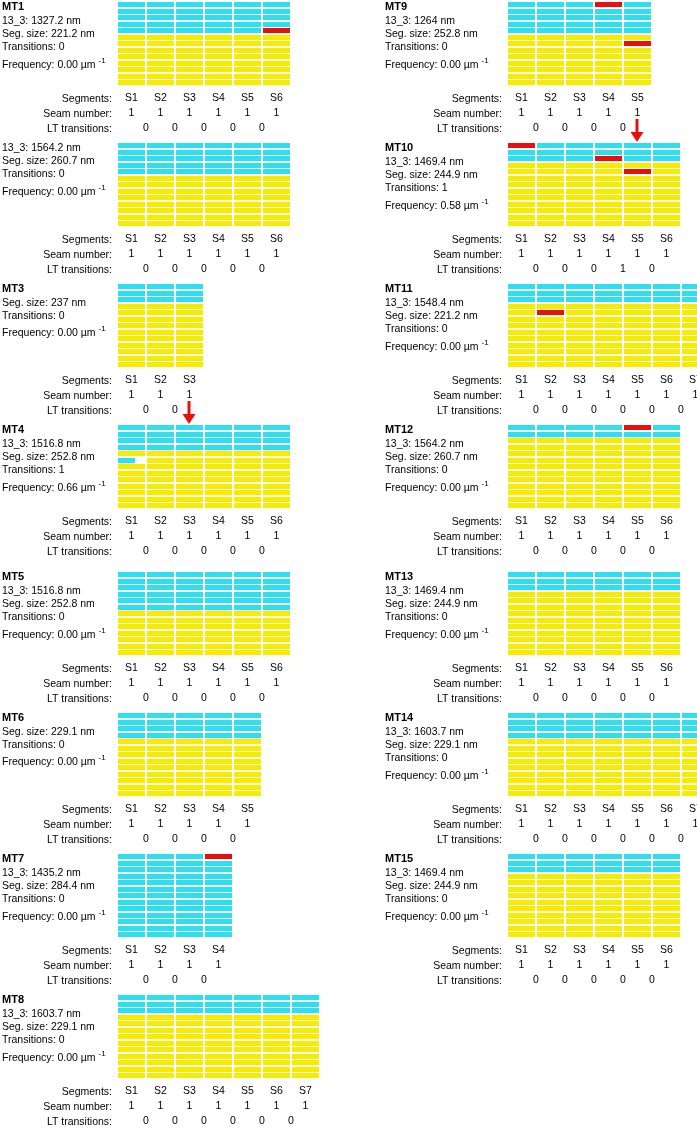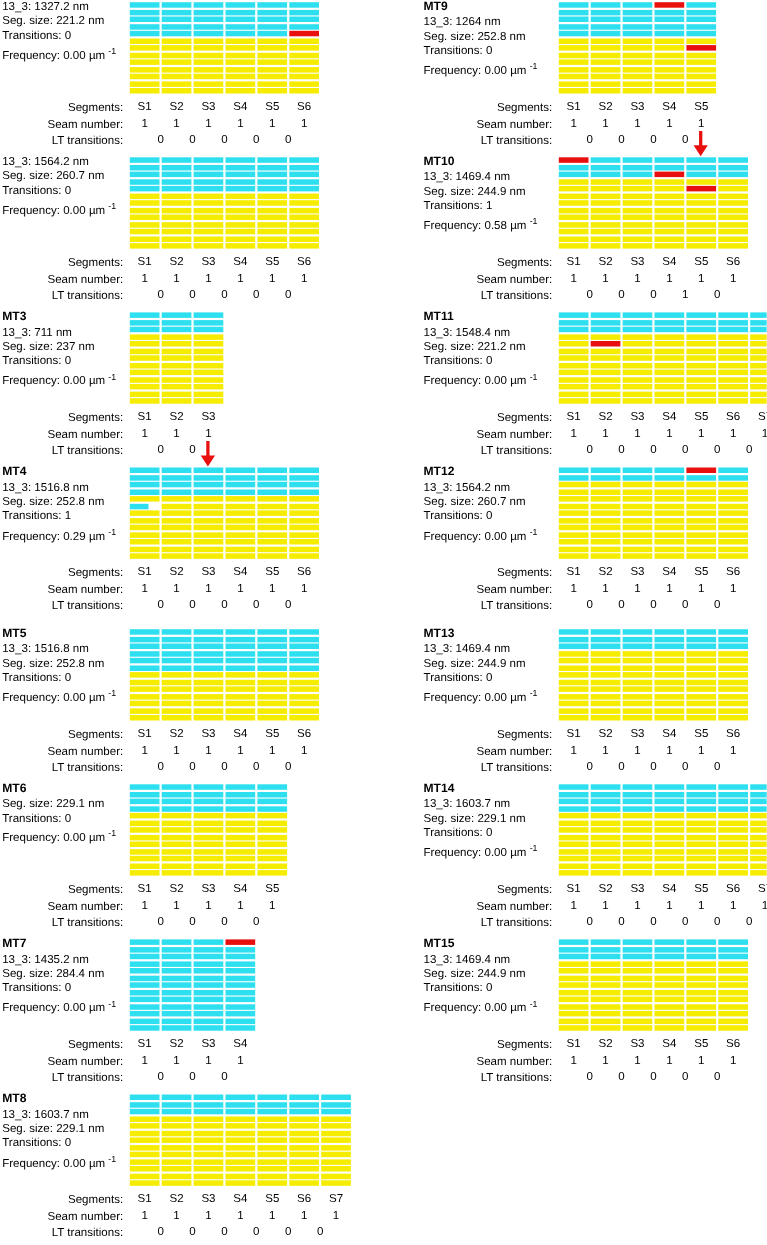--- a/index.html
+++ b/index.html
@@ -16,20 +16,21 @@
   .trow{display:flex;align-items:center;height:15px;}
   .tlabel{text-align:right;white-space:nowrap;}
   .tcell{text-align:center;}
   .arrow{position:absolute;}
 </style>
 </head>
 <body>
 
 <div id="root">
     <div class="panel" style="left: 2px; top: 0px; width: 380px;">
+      <div class="ptitle">MT1</div>
       <div>
         <div class="meta">13_3: 1327.2 nm</div>
         <div class="meta">Seg. size: 221.2 nm</div>
         <div class="meta">Transitions: 0</div>
         <div class="meta"><span>Frequency: 0.00 µm </span><span class="sup">-1</span></div>
       </div>
       <div class="lattice" style="left: 116px; top: 2px; width: 174px; height: 84.5px;">
         <div class="lat-row" style="position: absolute; left: 0px; right: 0px; top: 0px; height: 5.2px;">
           <div class="seg" style="left: 0px; width: 27px; background: rgb(46, 224, 239);"></div>
           <div class="seg" style="left: 29px; width: 27px; background: rgb(46, 224, 239);"></div>
@@ -314,21 +315,20 @@
             <div class="tcell" style="position: absolute; left: 72.5px; width: 27px;">0</div>
             <div class="tcell" style="position: absolute; left: 101.5px; width: 27px;">0</div>
             <div class="tcell" style="position: absolute; left: 130.5px; width: 27px;">0</div>
           </div>
         </div>
       </div>
     </div>
     <div class="panel" style="left: 2px; top: 282px; width: 380px;">
       <div class="ptitle">MT3</div>
       <div>
-        <div class="meta">13_3: 711 nm</div>
         <div class="meta">Seg. size: 237 nm</div>
         <div class="meta">Transitions: 0</div>
         <div class="meta"><span>Frequency: 0.00 µm </span><span class="sup">-1</span></div>
       </div>
       <div class="lattice" style="left: 116px; top: 2px; width: 87px; height: 84.5px;">
         <div class="lat-row" style="position: absolute; left: 0px; right: 0px; top: 0px; height: 5.2px;">
           <div class="seg" style="left: 0px; width: 27px; background: rgb(46, 224, 239);"></div>
           <div class="seg" style="left: 29px; width: 27px; background: rgb(46, 224, 239);"></div>
           <div class="seg" style="left: 58px; width: 27px; background: rgb(46, 224, 239);"></div>
         </div>
@@ -418,21 +418,21 @@
           </div>
         </div>
       </div>
     </div>
     <div class="panel" style="left: 2px; top: 423px; width: 380px;">
       <div class="ptitle">MT4</div>
       <div>
         <div class="meta">13_3: 1516.8 nm</div>
         <div class="meta">Seg. size: 252.8 nm</div>
         <div class="meta">Transitions: 1</div>
-        <div class="meta"><span>Frequency: 0.29 µm </span><span class="sup">-1</span></div>
+        <div class="meta"><span>Frequency: 0.66 µm </span><span class="sup">-1</span></div>
       </div>
       <div class="lattice" style="left: 116px; top: 2px; width: 174px; height: 84.5px;">
         <div class="lat-row" style="position: absolute; left: 0px; right: 0px; top: 0px; height: 5.2px;">
           <div class="seg" style="left: 0px; width: 27px; background: rgb(46, 224, 239);"></div>
           <div class="seg" style="left: 29px; width: 27px; background: rgb(46, 224, 239);"></div>
           <div class="seg" style="left: 58px; width: 27px; background: rgb(46, 224, 239);"></div>
           <div class="seg" style="left: 87px; width: 27px; background: rgb(46, 224, 239);"></div>
           <div class="seg" style="left: 116px; width: 27px; background: rgb(46, 224, 239);"></div>
           <div class="seg" style="left: 145px; width: 27px; background: rgb(46, 224, 239);"></div>
         </div>

